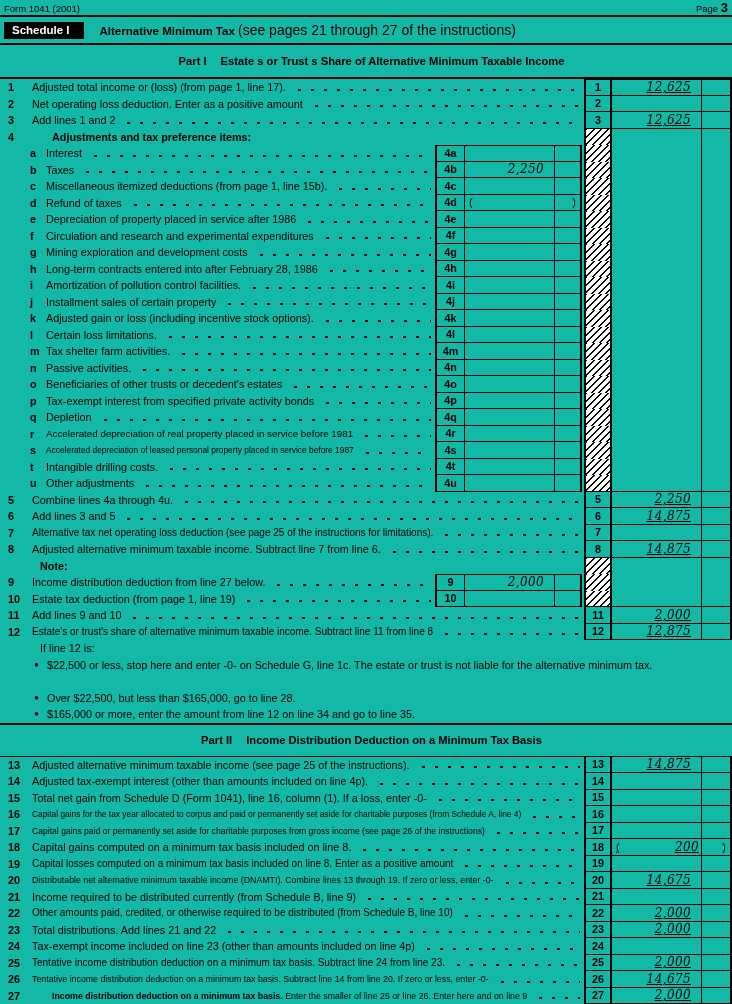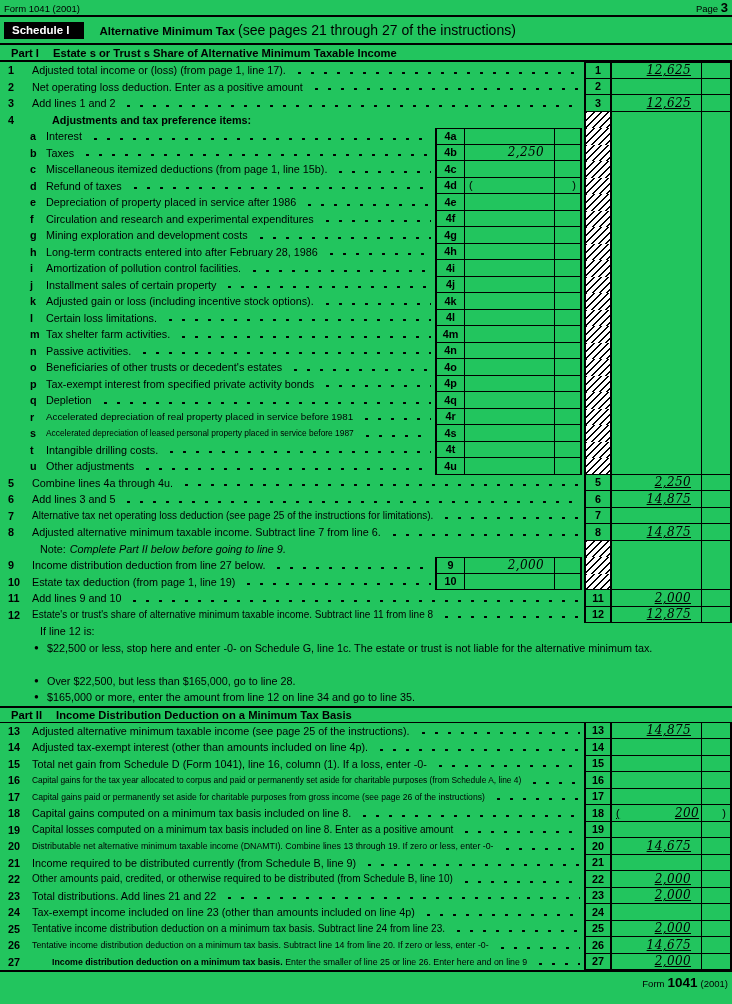--- a/index.html
+++ b/index.html
@@ -1,29 +1,29 @@
 <!DOCTYPE html>
 <html><head>
 <meta charset="utf-8">
 <style>
   html,body{margin:0;padding:0;background:#fff;}
   *{box-sizing:border-box;}
-  .sheet{position:relative;width:732px;height:1004px;background:#22c55e;color:#000;
+  .sheet{position:relative;width:732px;height:1004px;background:#14b8a6;color:#000;
          font-family:"Liberation Sans",sans-serif;font-size:10.8px;overflow:hidden;}
   
   .hdr{display:flex;justify-content:space-between;align-items:flex-end;height:15px;padding:2px 4px 1px 4px;font-size:9.5px;}
   .pgnum{font-weight:bold;font-size:13px;line-height:10px;}
   .hdr-rule{border-top:2px solid #000;}
   
   .sched{display:flex;align-items:center;height:28px;border-bottom:2px solid #000;padding-left:4px;}
   .badge{background:#000;color:#fff;font-weight:bold;font-size:11.5px;padding:2px 14px 3px 8px;}
   .sched-title{font-weight:bold;font-size:11.5px;margin-left:16px;}
   .sched-sub{font-weight:normal;font-size:14px;}
   
-  .part-hdr{display:flex;align-items:center;height:17px;font-weight:bold;font-size:11.2px;padding-left:11px;}
+  .part-hdr{display:flex;align-items:center;height:34px;font-weight:bold;font-size:11.2px;padding-left:11px;justify-content:center;}
   .part-hdr .pl{margin-right:14px;}
   .p1h{border-bottom:2.5px solid #000;}
   .p2h{border-top:2.5px solid #000;border-bottom:1.5px solid #000;}
   
   .row{display:flex;height:16.5px;line-height:16.5px;align-items:center;}
   .no{flex:0 0 32px;padding-left:8px;font-weight:bold;align-self:center;}
   .sno{flex:0 0 16px;margin-left:30px;font-weight:bold;align-self:center;}
   .txt{white-space:nowrap;align-self:center;}
   .leader{flex:1;align-self:stretch;margin:0 4px 0 7px;
           background-image:radial-gradient(circle,#000 1.1px,transparent 1.5px);
@@ -45,21 +45,21 @@
   .val{justify-content:flex-end;padding-right:10px;font-family:"DejaVu Serif",serif;font-style:italic;font-size:12px;letter-spacing:.4px;}
   .pw{justify-content:space-between;padding:0 2px 0 4px;}
   .paren{font-family:"Liberation Sans",sans-serif;font-style:normal;font-size:11px;}
   .pr{justify-content:flex-end;padding-right:4px;font-size:11px;}
   .bold{font-weight:bold;margin-left:20px;}
   .s10{font-size:10px;}
   .s98{font-size:9.8px;}
   .s88{font-size:8.8px;}
   .s86{font-size:8.6px;}
   .s84{font-size:8.4px;}
-  .noteb{font-weight:normal;margin-left:40px;}
+  .noteb{font-weight:bold;margin-left:40px;}
   .notei{font-style:italic;margin-left:4px;}
   
   .ifintro{height:16.5px;line-height:16.5px;padding-left:40px;}
   .bullet{position:relative;padding-left:47px;max-width:700px;line-height:16.5px;}
   .bullet::before{content:"\25CF";position:absolute;left:34px;font-size:8px;}
   .b1{height:33px;}
   .b23{height:16.5px;white-space:nowrap;}
   .bottom-rule{border-top:2px solid #000;}
   .footer{display:flex;justify-content:flex-end;align-items:baseline;height:18px;padding:3px 4px 0 0;font-size:9.5px;}
   .f1041{font-weight:bold;font-size:13.5px;margin:0 3px;}
@@ -403,21 +403,20 @@
     <div class="no">8</div>
     <div class="txt">Adjusted alternative minimum taxable income. Subtract line 7 from line 6.</div>
     <div class="leader"></div>
     <div class="c num hb">8</div>
     <div class="c amt hb val">14,875</div>
     <div class="c cents hb"></div>
   </div>
 
   <div class="row">
     <div class="txt noteb">Note:</div>
-    <div class="txt notei">Complete Part II below before going to line 9.</div>
     <div class="leader" style="background:none"></div>
     <div class="c num hatch"></div>
     <div class="c amt"></div>
     <div class="c cents"></div>
   </div>
 
   <div class="row">
     <div class="no">9</div>
     <div class="txt">Income distribution deduction from line 27 below.</div>
     <div class="leader"></div>

